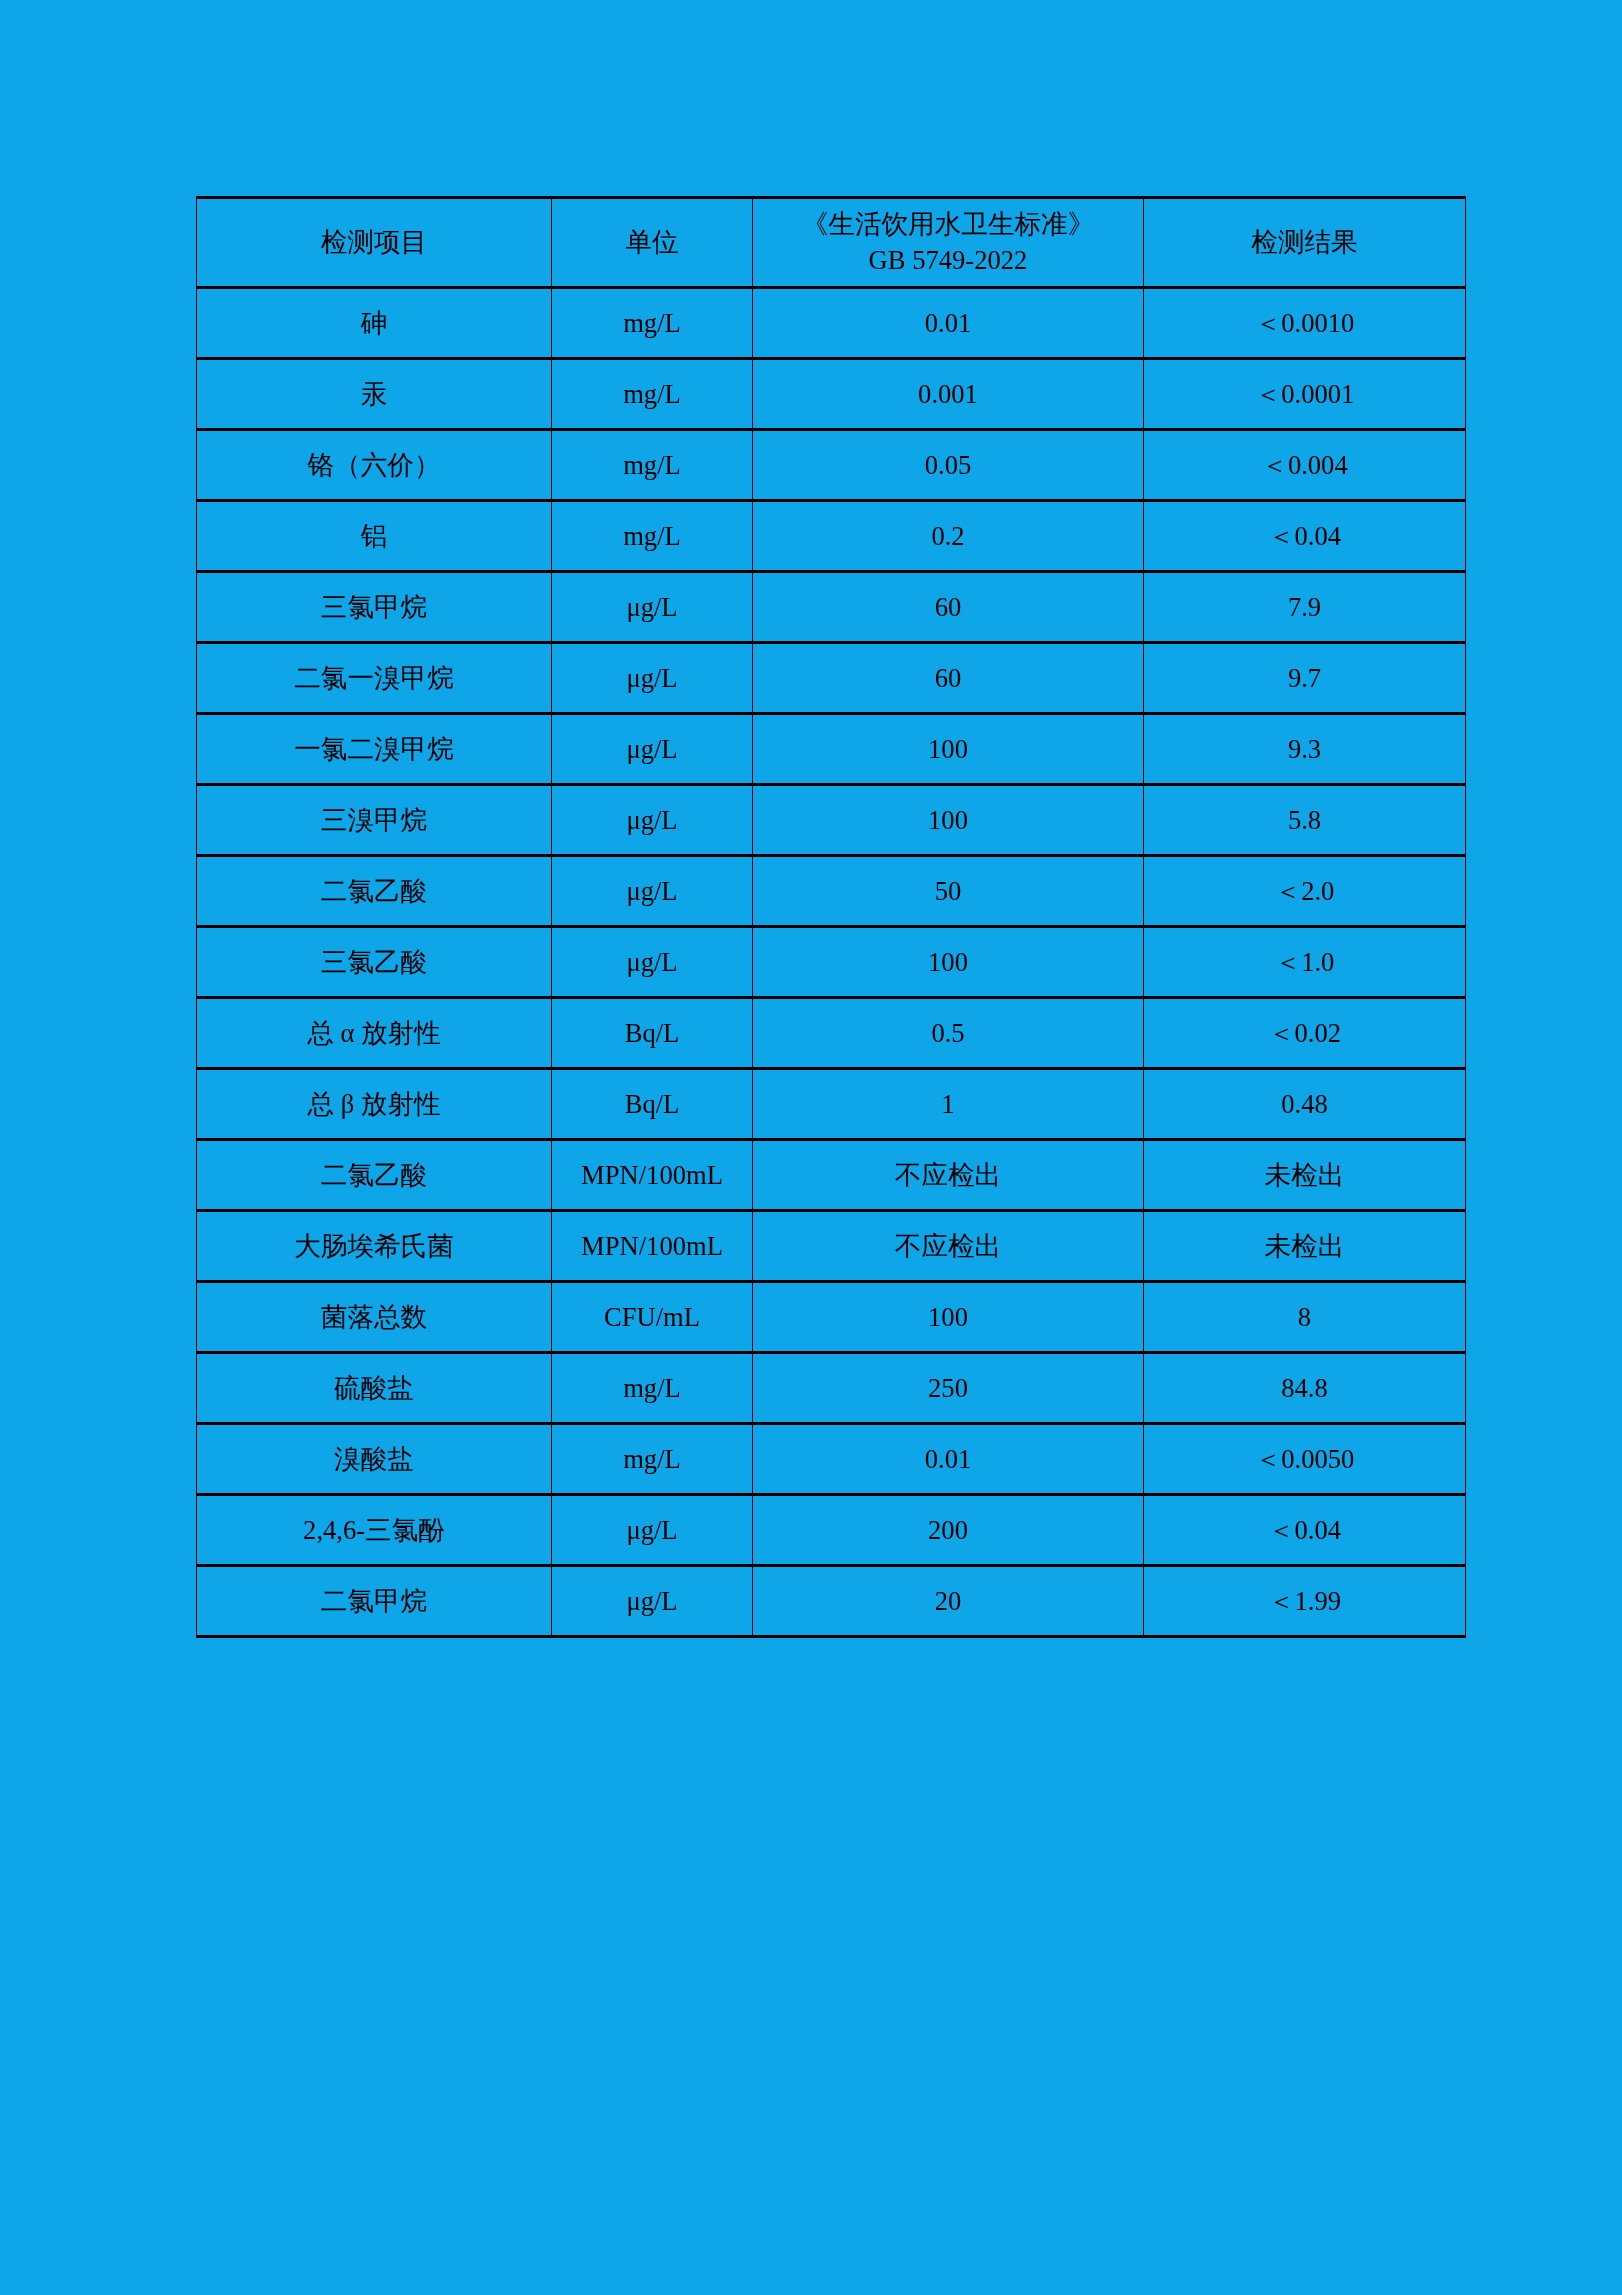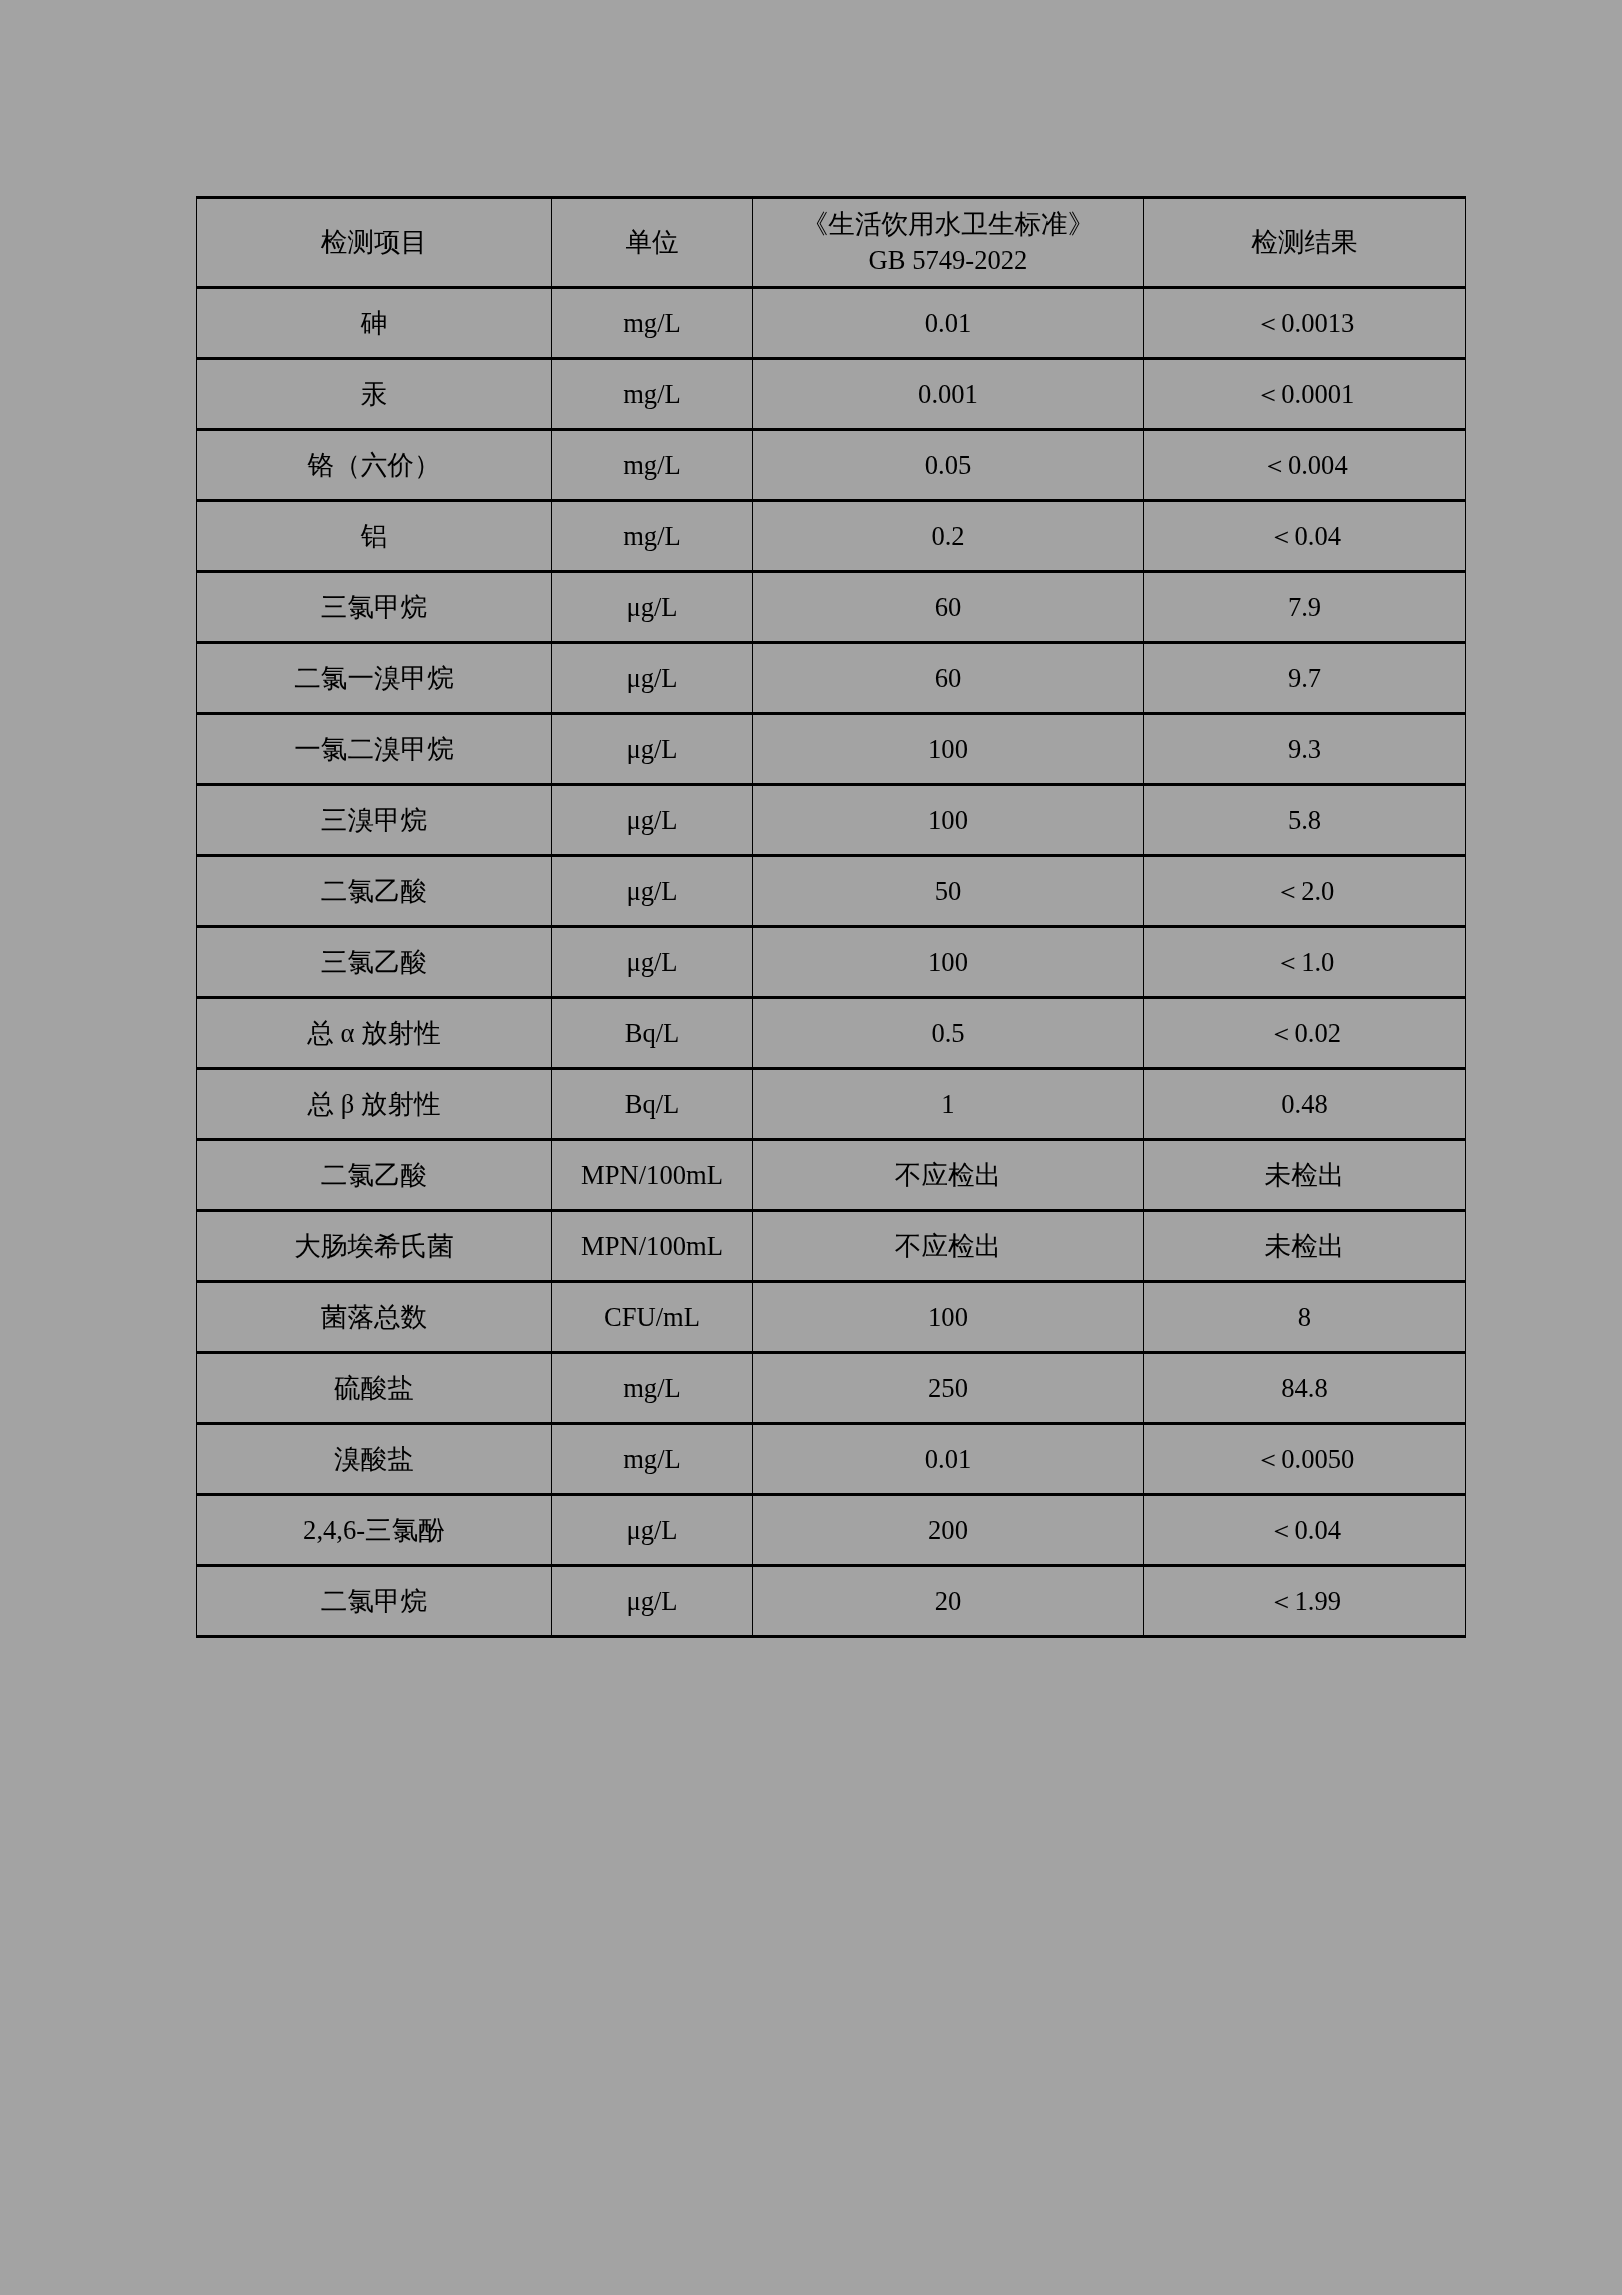--- a/index.html
+++ b/index.html
@@ -4,21 +4,21 @@
 <style>
   html, body {
     margin: 0;
     padding: 0;
     background: #ffffff;
   }
   .page {
     position: relative;
     width: 1623px;
     height: 2295px;
-    background: #a3a3a3;
+    background: #0ea5e9;
     font-family: "Liberation Serif", "DejaVu Serif", serif;
     color: #000000;
   }
   table.report {
     position: absolute;
     left: 196px;
     top: 196px;
     width: 1269px;
     border-collapse: collapse;
     table-layout: fixed;
@@ -74,21 +74,21 @@
         </th>
         <th>检测结果</th>
       </tr>
     </thead>
     <tbody>
 
     <tr>
         <td>砷</td>
         <td>mg/L</td>
         <td>0.01</td>
-        <td>＜0.0013</td>
+        <td>＜0.0010</td>
       </tr>
         <tr>
         <td>汞</td>
         <td>mg/L</td>
         <td>0.001</td>
         <td>＜0.0001</td>
       </tr>
         <tr>
         <td>铬（六价）</td>
         <td>mg/L</td>

